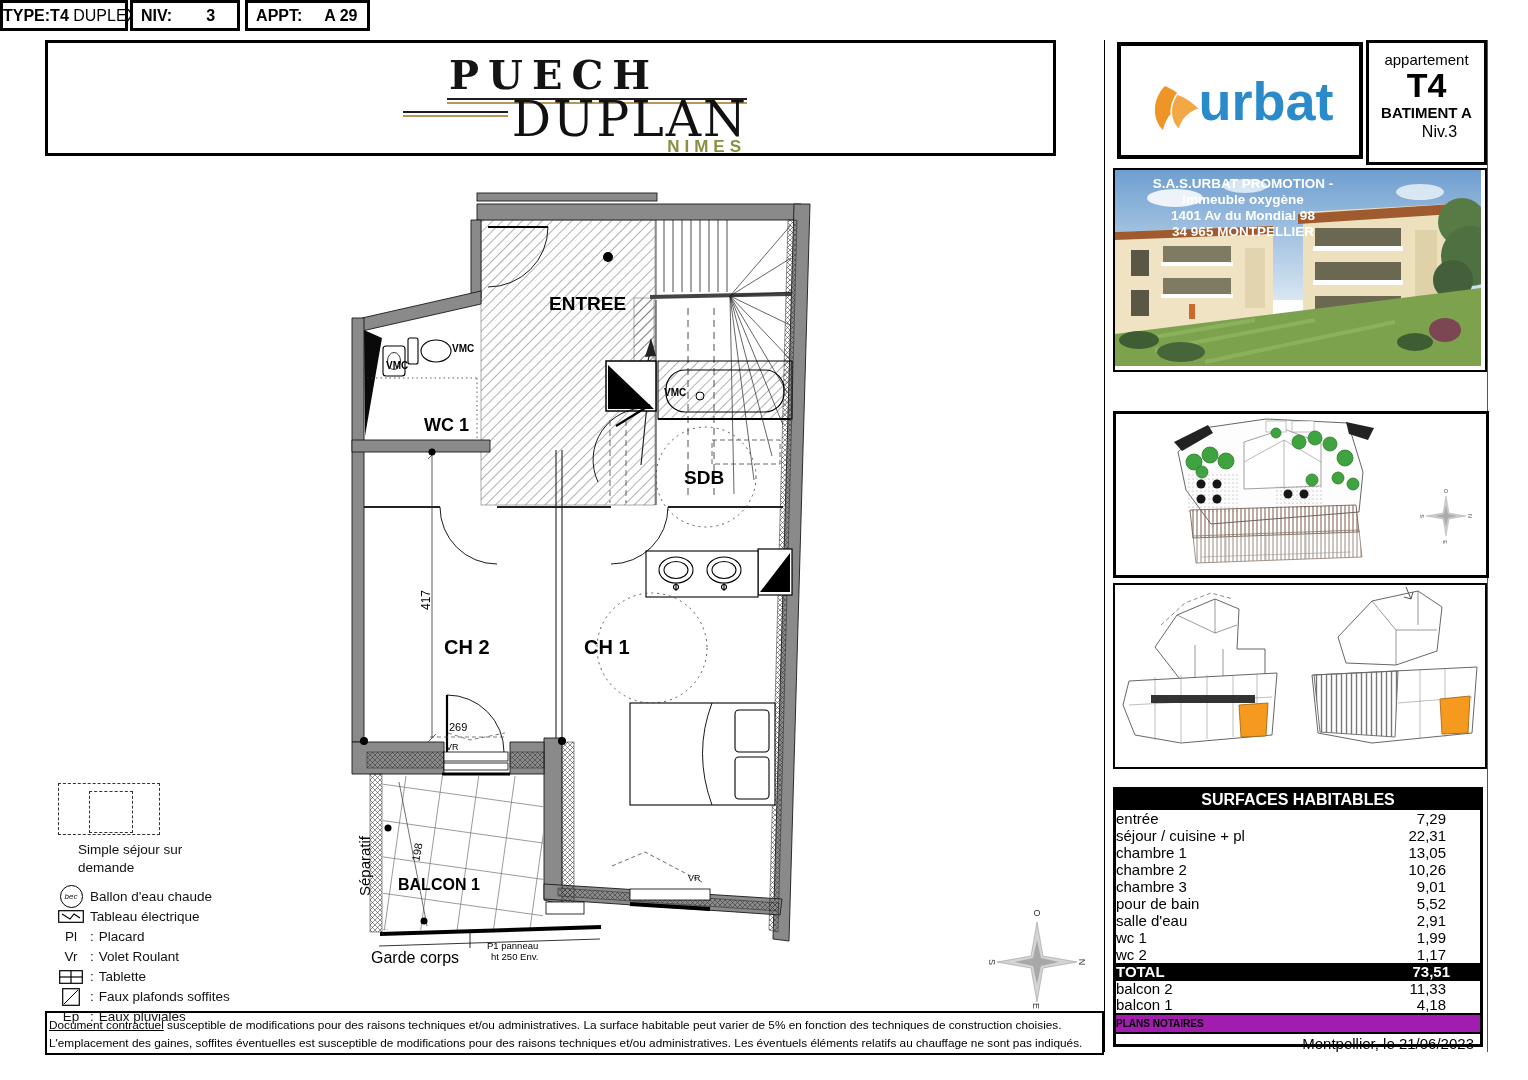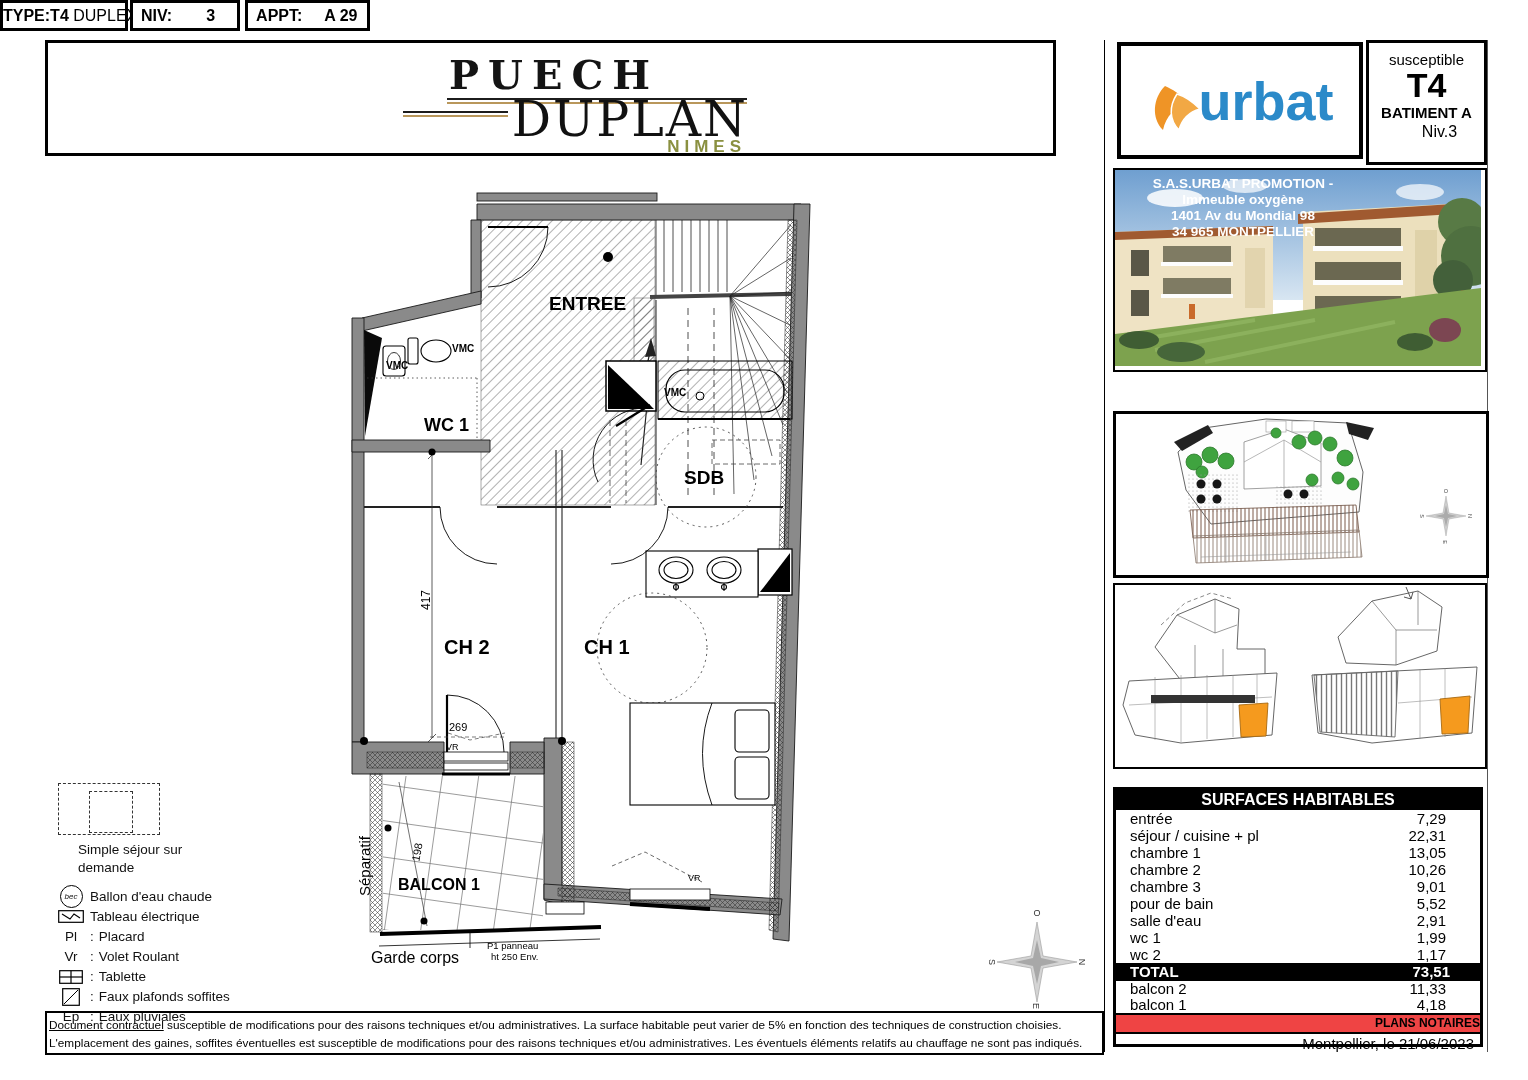--- a/index.html
+++ b/index.html
@@ -30,25 +30,25 @@
   .tc1{width:128px;}
   .tc2{width:111px;margin-left:2px;justify-content:flex-start;padding-left:8px;}
   .tc3{width:126px;margin-left:5px;padding-left:8px;}
   .bold{font-weight:bold;}
   #siteplan-box{left:1113px;top:411px;width:370px;height:161px;border:3px solid #000;overflow:hidden;}
   #plans-box{left:1113px;top:583px;width:370px;height:182px;border:2px solid #000;overflow:hidden;}
   
   #surf-box{left:1113px;top:787px;width:370px;height:260px;border:3px solid #000;box-sizing:border-box;background:#fff;}
   .surf-header{background:#000;color:#fff;font-weight:bold;text-align:center;font-size:16px;height:20px;line-height:20px;}
   .srow{display:flex;height:17px;line-height:17px;font-size:15px;}
-  .srow .lab{flex:1;padding-left:14px;}
+  .srow .lab{flex:1;}
   .srow .val{padding-right:34px;text-align:right;}
   .srow.total{background:#000;color:#fff;font-weight:bold;height:18px;line-height:18px;}
   .srow.balc{height:16px;line-height:16px;}
-  .surf-footer{background:#ef4444;border-top:2px solid #000;border-bottom:2px solid #000;height:17px;line-height:17px;text-align:right;font-weight:bold;font-size:12px;}
+  .surf-footer{background:#a21caf;border-top:2px solid #000;border-bottom:2px solid #000;height:17px;line-height:17px;text-align:left;font-weight:bold;font-size:10px;}
   .surf-date{height:20px;line-height:20px;text-align:right;padding-right:6px;font-size:15px;}
   
   #legend{left:58px;top:783px;width:270px;font-size:13.5px;color:#111;}
   .leg-sink{position:relative;width:100px;height:50px;border:1.5px dashed #333;margin-bottom:4px;}
   .leg-sink-inner{position:absolute;left:30px;top:7px;width:42px;height:40px;border:1.5px dashed #333;}
   .leg-sink-label{margin:6px 0 10px 20px;width:130px;line-height:1.35;}
   .leg-row{display:flex;align-items:center;height:19px;margin-bottom:1px;}
   .leg-ico{width:26px;display:flex;justify-content:center;margin-right:6px;flex:none;}
   .leg-key{width:26px;text-align:center;margin-right:6px;flex:none;font-size:13.5px;}
   .leg-sep{margin-right:5px;}
@@ -82,21 +82,21 @@
 
   <div id="urbat-box" class="abs" style="background:#fff;">
     <svg width="58" height="74" viewBox="0 0 58 74">
       <path d="M18,22 C6,34 4,54 16,66 C19,52 28,43 42,39 C33,30 25,25 18,22 Z" fill="#ef9426"></path>
       <path d="M30,30 C22,42 22,56 32,66 C35,55 42,48 53,45 C45,37 37,32 30,30 Z" fill="#f2a844" stroke="#fff" stroke-width="1.5"></path>
     </svg>
     <span class="urbat-text">urbat</span>
   </div>
 
   <div id="apt-box" class="abs" style="background:#fff;">
-    <div class="apt-l1">susceptible</div>
+    <div class="apt-l1">appartement</div>
     <div class="apt-type">T4</div>
     <div class="apt-bat">BATIMENT A</div>
     <div class="apt-niv">Niv.3</div>
   </div>
 
   <div id="photo-box" class="abs">
     <svg width="366" height="196" viewBox="0 0 366 196">
       <defs>
         <linearGradient id="sky" x1="0" y1="0" x2="0" y2="1">
           <stop offset="0" stop-color="#6f9fd0"></stop>

